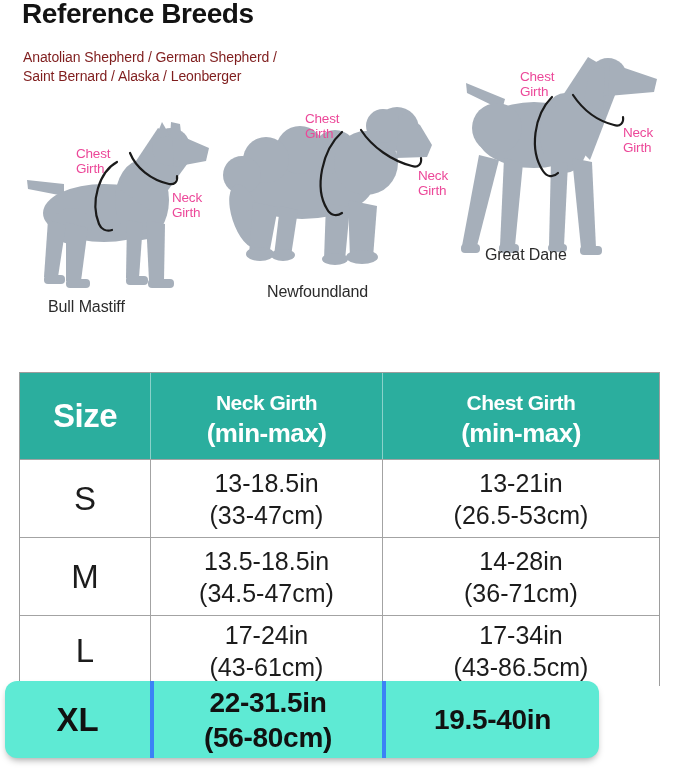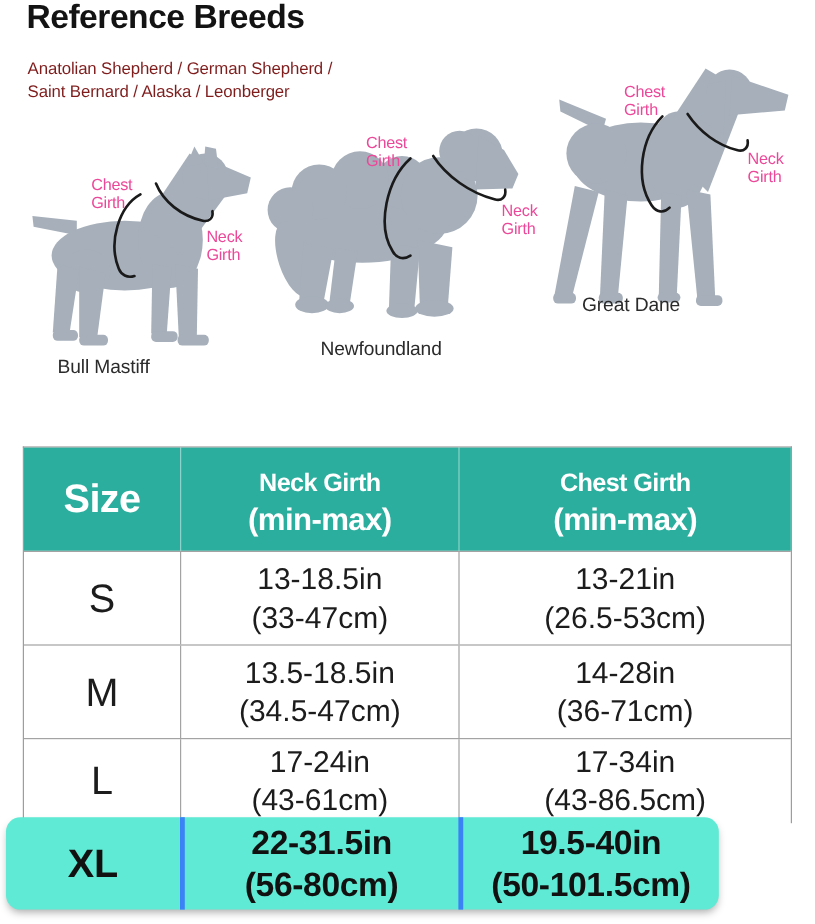--- a/index.html
+++ b/index.html
@@ -236,17 +236,16 @@
   <div class="xl-row">
     <div class="t-cell c-size">
         <div class="xl-letter">XL</div>
       </div>
     <div class="t-cell c-neck">
       <div class="xl-val">22-31.5in</div>
       <div class="xl-val">(56-80cm)</div>
     </div>
     <div class="t-cell c-chest">
       <div class="xl-val">19.5-40in</div>
-      <div class="xl-val">(50-101.5cm)</div>
     </div>
   </div>
 
 </div>
 
 </body></html>

